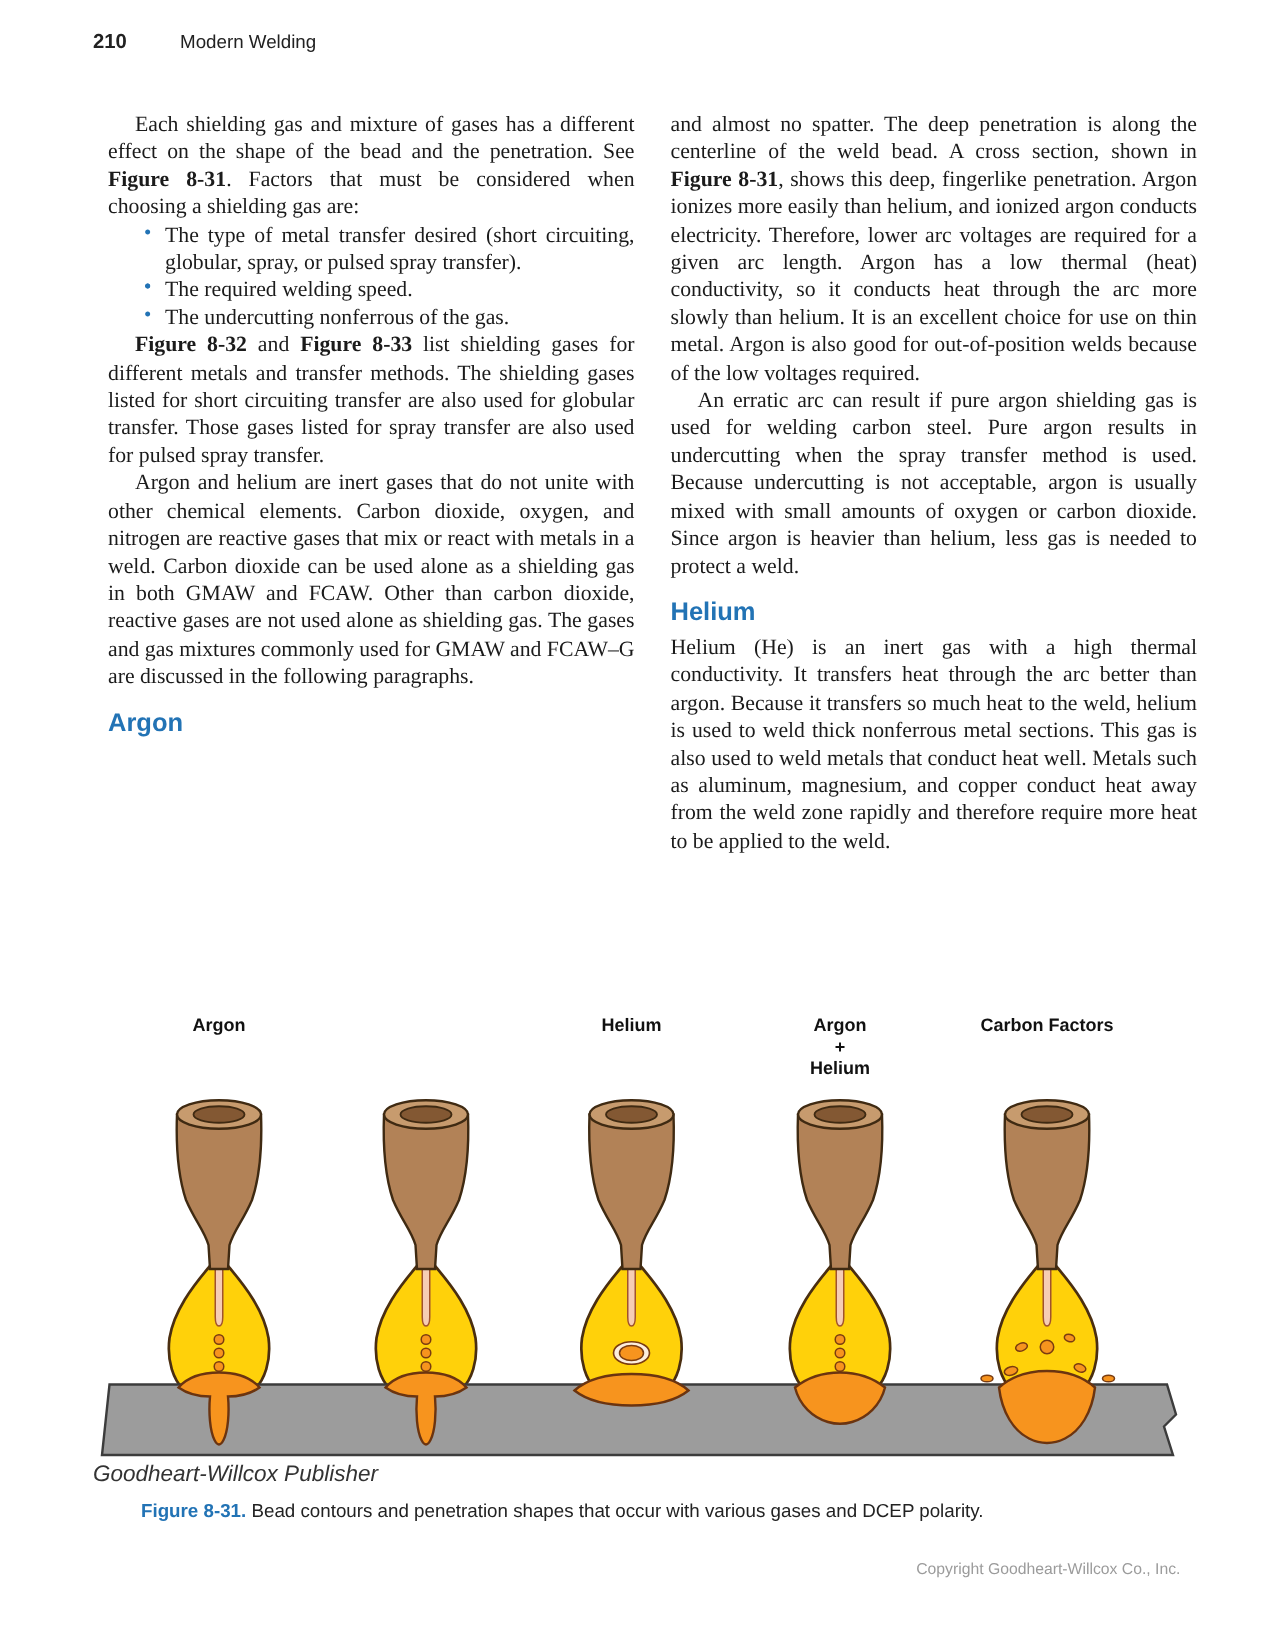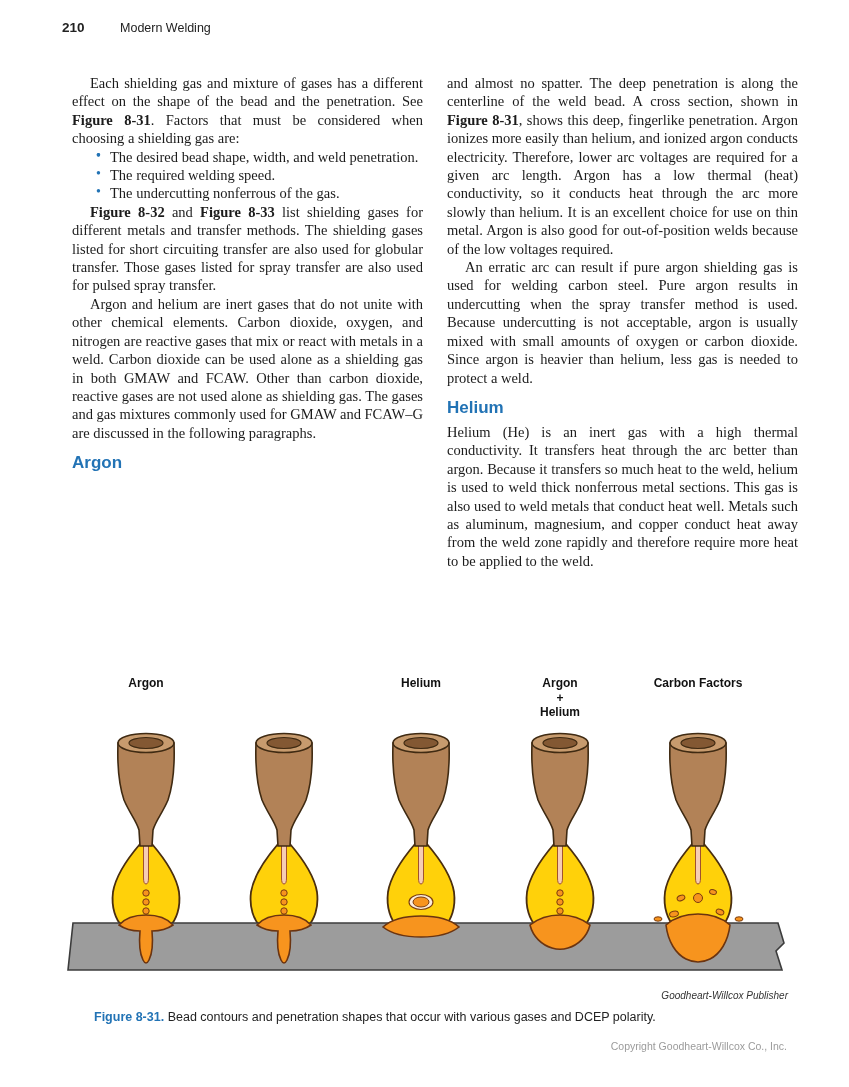--- a/index.html
+++ b/index.html
@@ -28,22 +28,22 @@
   }
   .figure { position:absolute; top:672px; left:62px; width:726px; margin:0; }
   .fig-labels {
     position:relative; height:58px;
     font-family:"Liberation Sans","DejaVu Sans",sans-serif;
     font-weight:bold; font-size:12px; line-height:14.5px; text-align:center; color:#111;
   }
   .fig-label { position:absolute; top:4px; width:150px; }
   .fig-svg { display:block; }
   .credit {
-    text-align:right; font-family:"Liberation Sans",sans-serif;
-    font-style:italic; font-size:10px; color:#333; margin-top:16px;
+    font-family:"Liberation Sans",sans-serif;
+    font-style:italic; font-size:15px; color:#333; margin-top:0;
   }
   figcaption {
     font-family:"Liberation Sans",sans-serif; font-size:12.5px;
     margin-top:9px; text-align:left; color:#222;padding-left:32px;
   }
   .figref { color:#2273b5; font-weight:bold; }
   .copyright {
     position:absolute; top:1040px; right:62px;
     font-family:"Liberation Sans",sans-serif; font-size:10.5px; color:#9b9b9b;
   }
@@ -67,22 +67,22 @@
     <span class="page-num">210</span>
     <span class="book-title">Modern Welding</span>
   </header>
 
   <div class="columns">
 
     <div class="col">
       <p class="indent"><span>Each shielding gas and mixture of gases has a different effect on the shape of the bead and the penetration. See </span><b>Figure 8-31</b><span>. Factors that must be considered when choosing a shielding gas are:</span></p>
 
       <ul class="bullets">
+        <li><span class="dot">•</span><span>The type of metal transfer desired (short circuiting, globular, spray, or pulsed spray transfer).</span></li>
         <li><span class="dot">•</span></li>
-        <li><span class="dot">•</span><span>The desired bead shape, width, and weld penetration.</span></li>
         <li><span class="dot">•</span><span>The required welding speed.</span></li>
         <li><span class="dot">•</span><span>The undercutting nonferrous of the gas.</span></li>
       </ul>
 
       <p class="indent"><b>Figure 8-32</b><span> and </span><b>Figure 8-33</b><span> list shielding gases for different metals and transfer methods. The shielding gases listed for short circuiting transfer are also used for globular transfer. Those gases listed for spray transfer are also used for pulsed spray transfer.</span></p>
 
       <p class="indent">Argon and helium are inert gases that do not unite with other chemical elements. Carbon dioxide, oxygen, and nitrogen are reactive gases that mix or react with metals in a weld. Carbon dioxide can be used alone as a shielding gas in both GMAW and FCAW. Other than carbon dioxide, reactive gases are not used alone as shielding gas. The gases and gas mixtures commonly used for GMAW and FCAW–G are discussed in the following paragraphs.</p>
 
       <h2 class="section-heading">Argon</h2>
 

